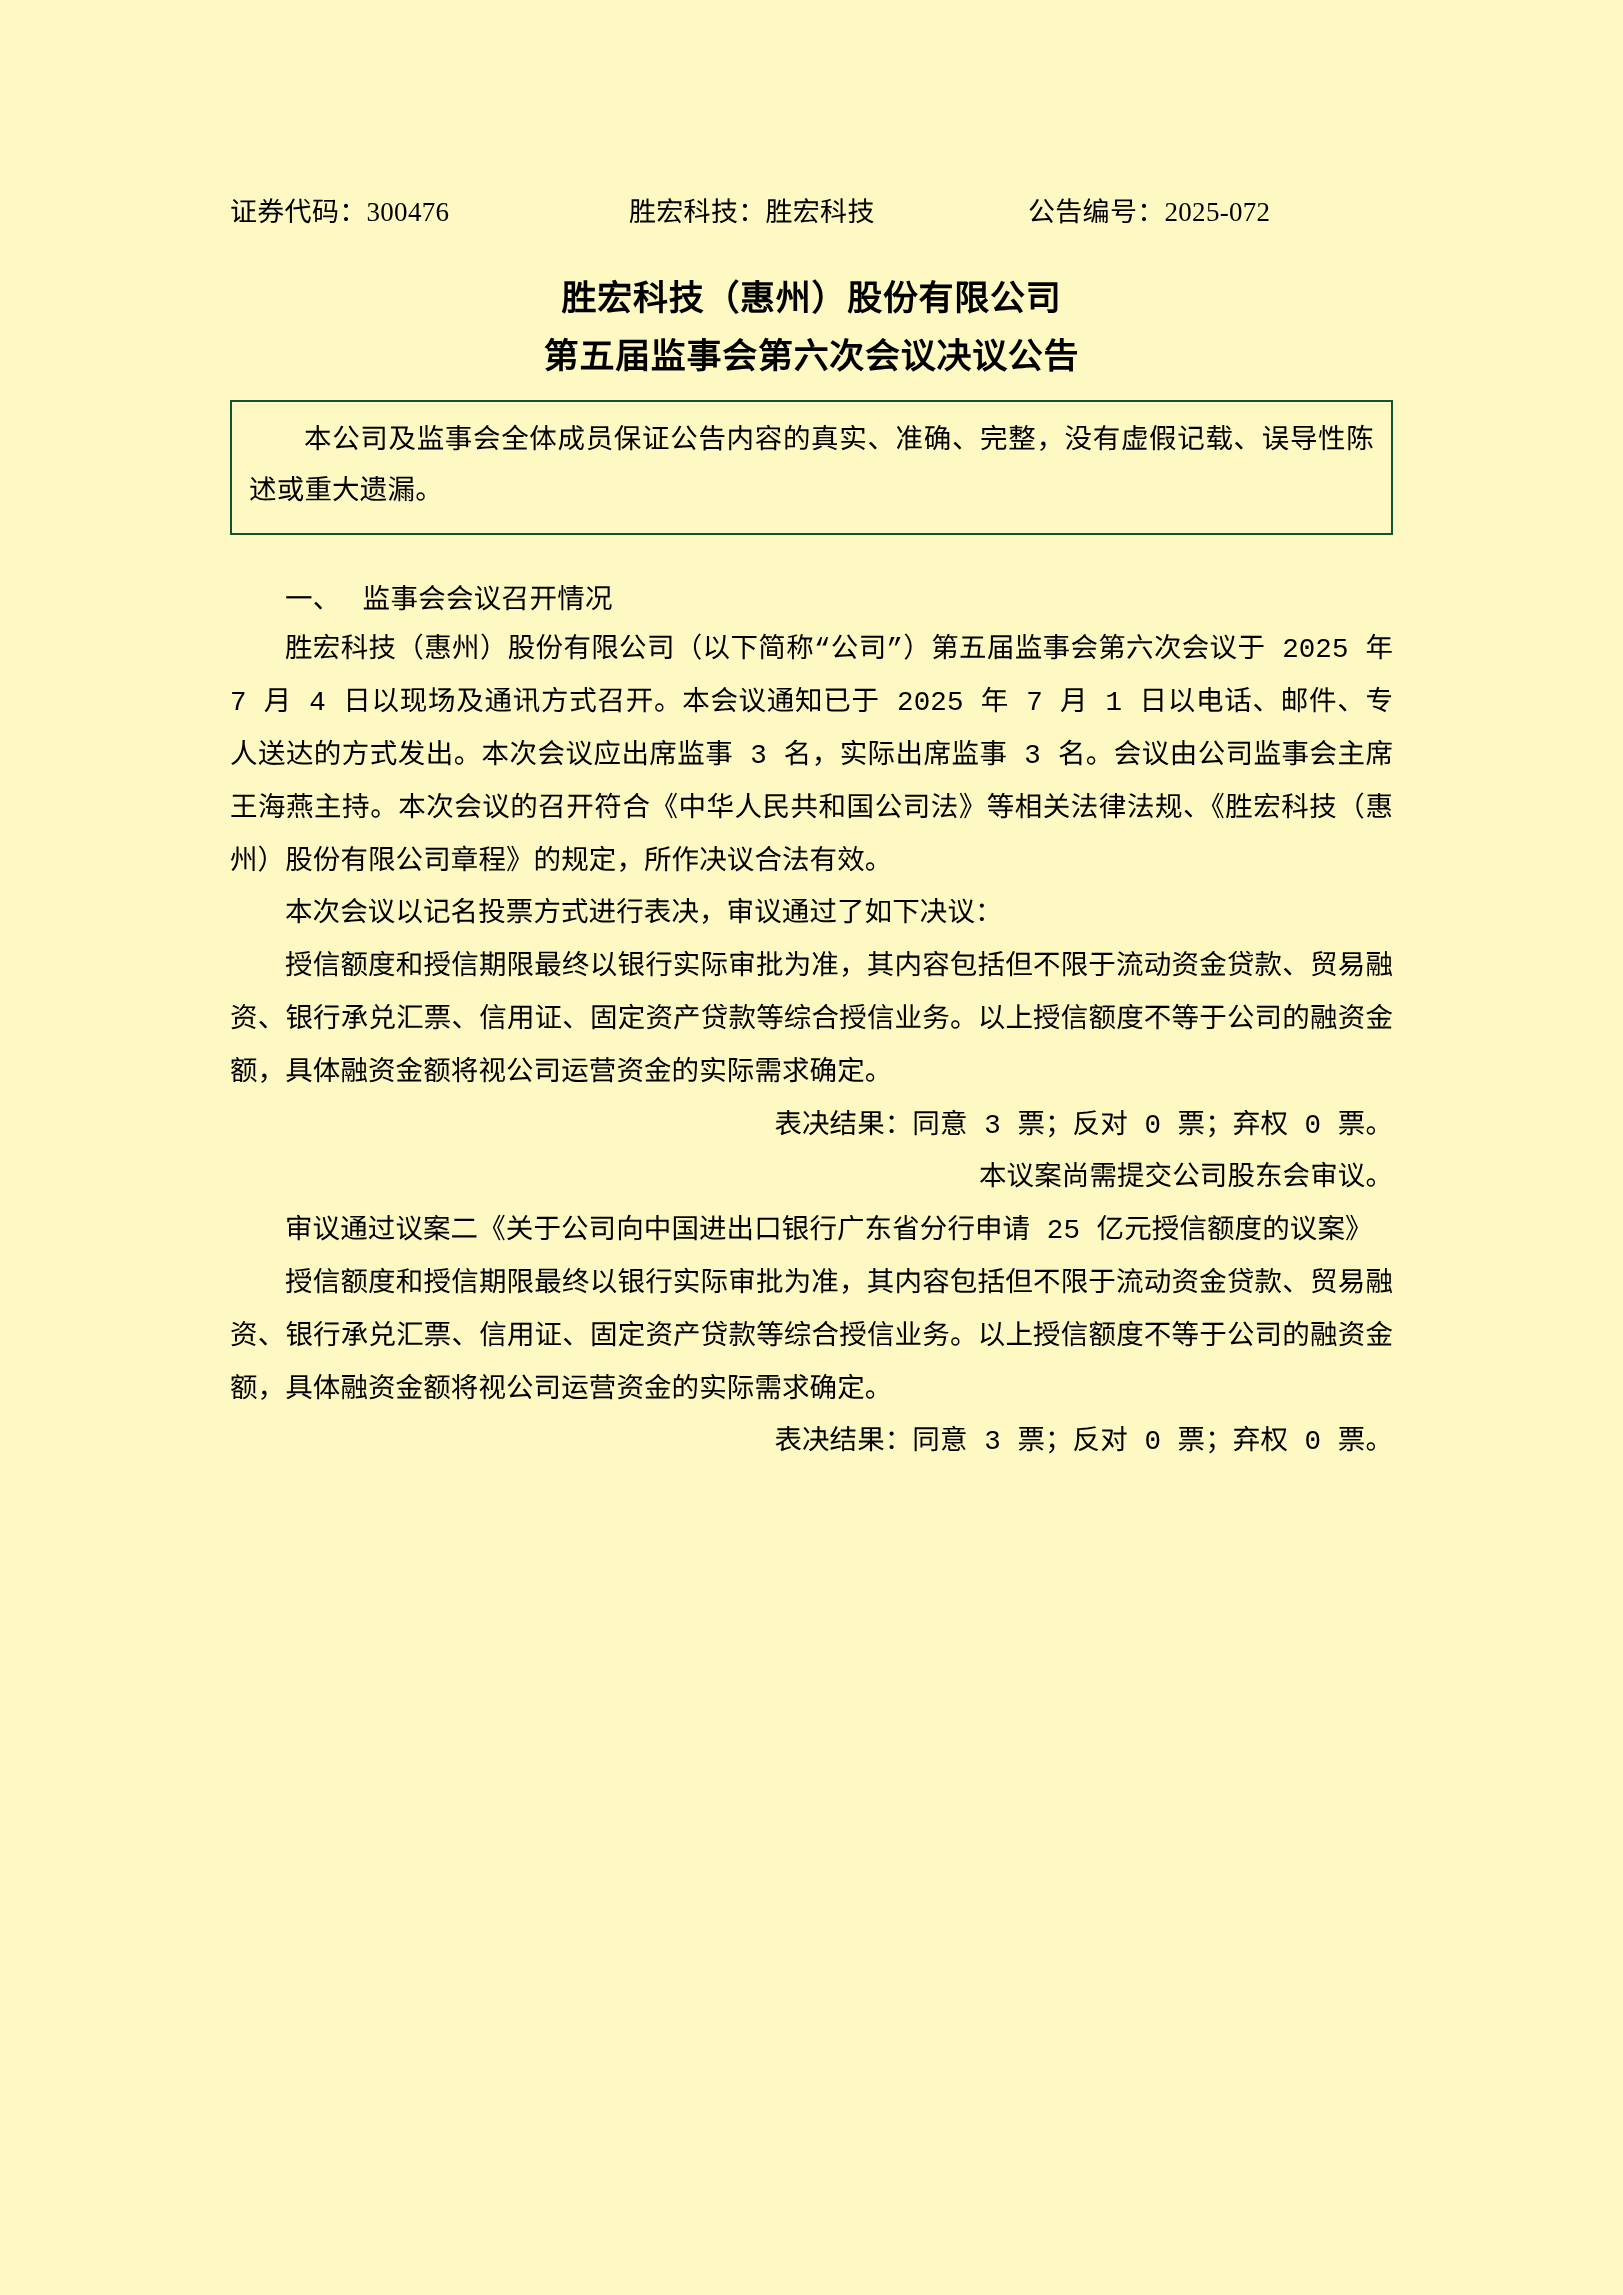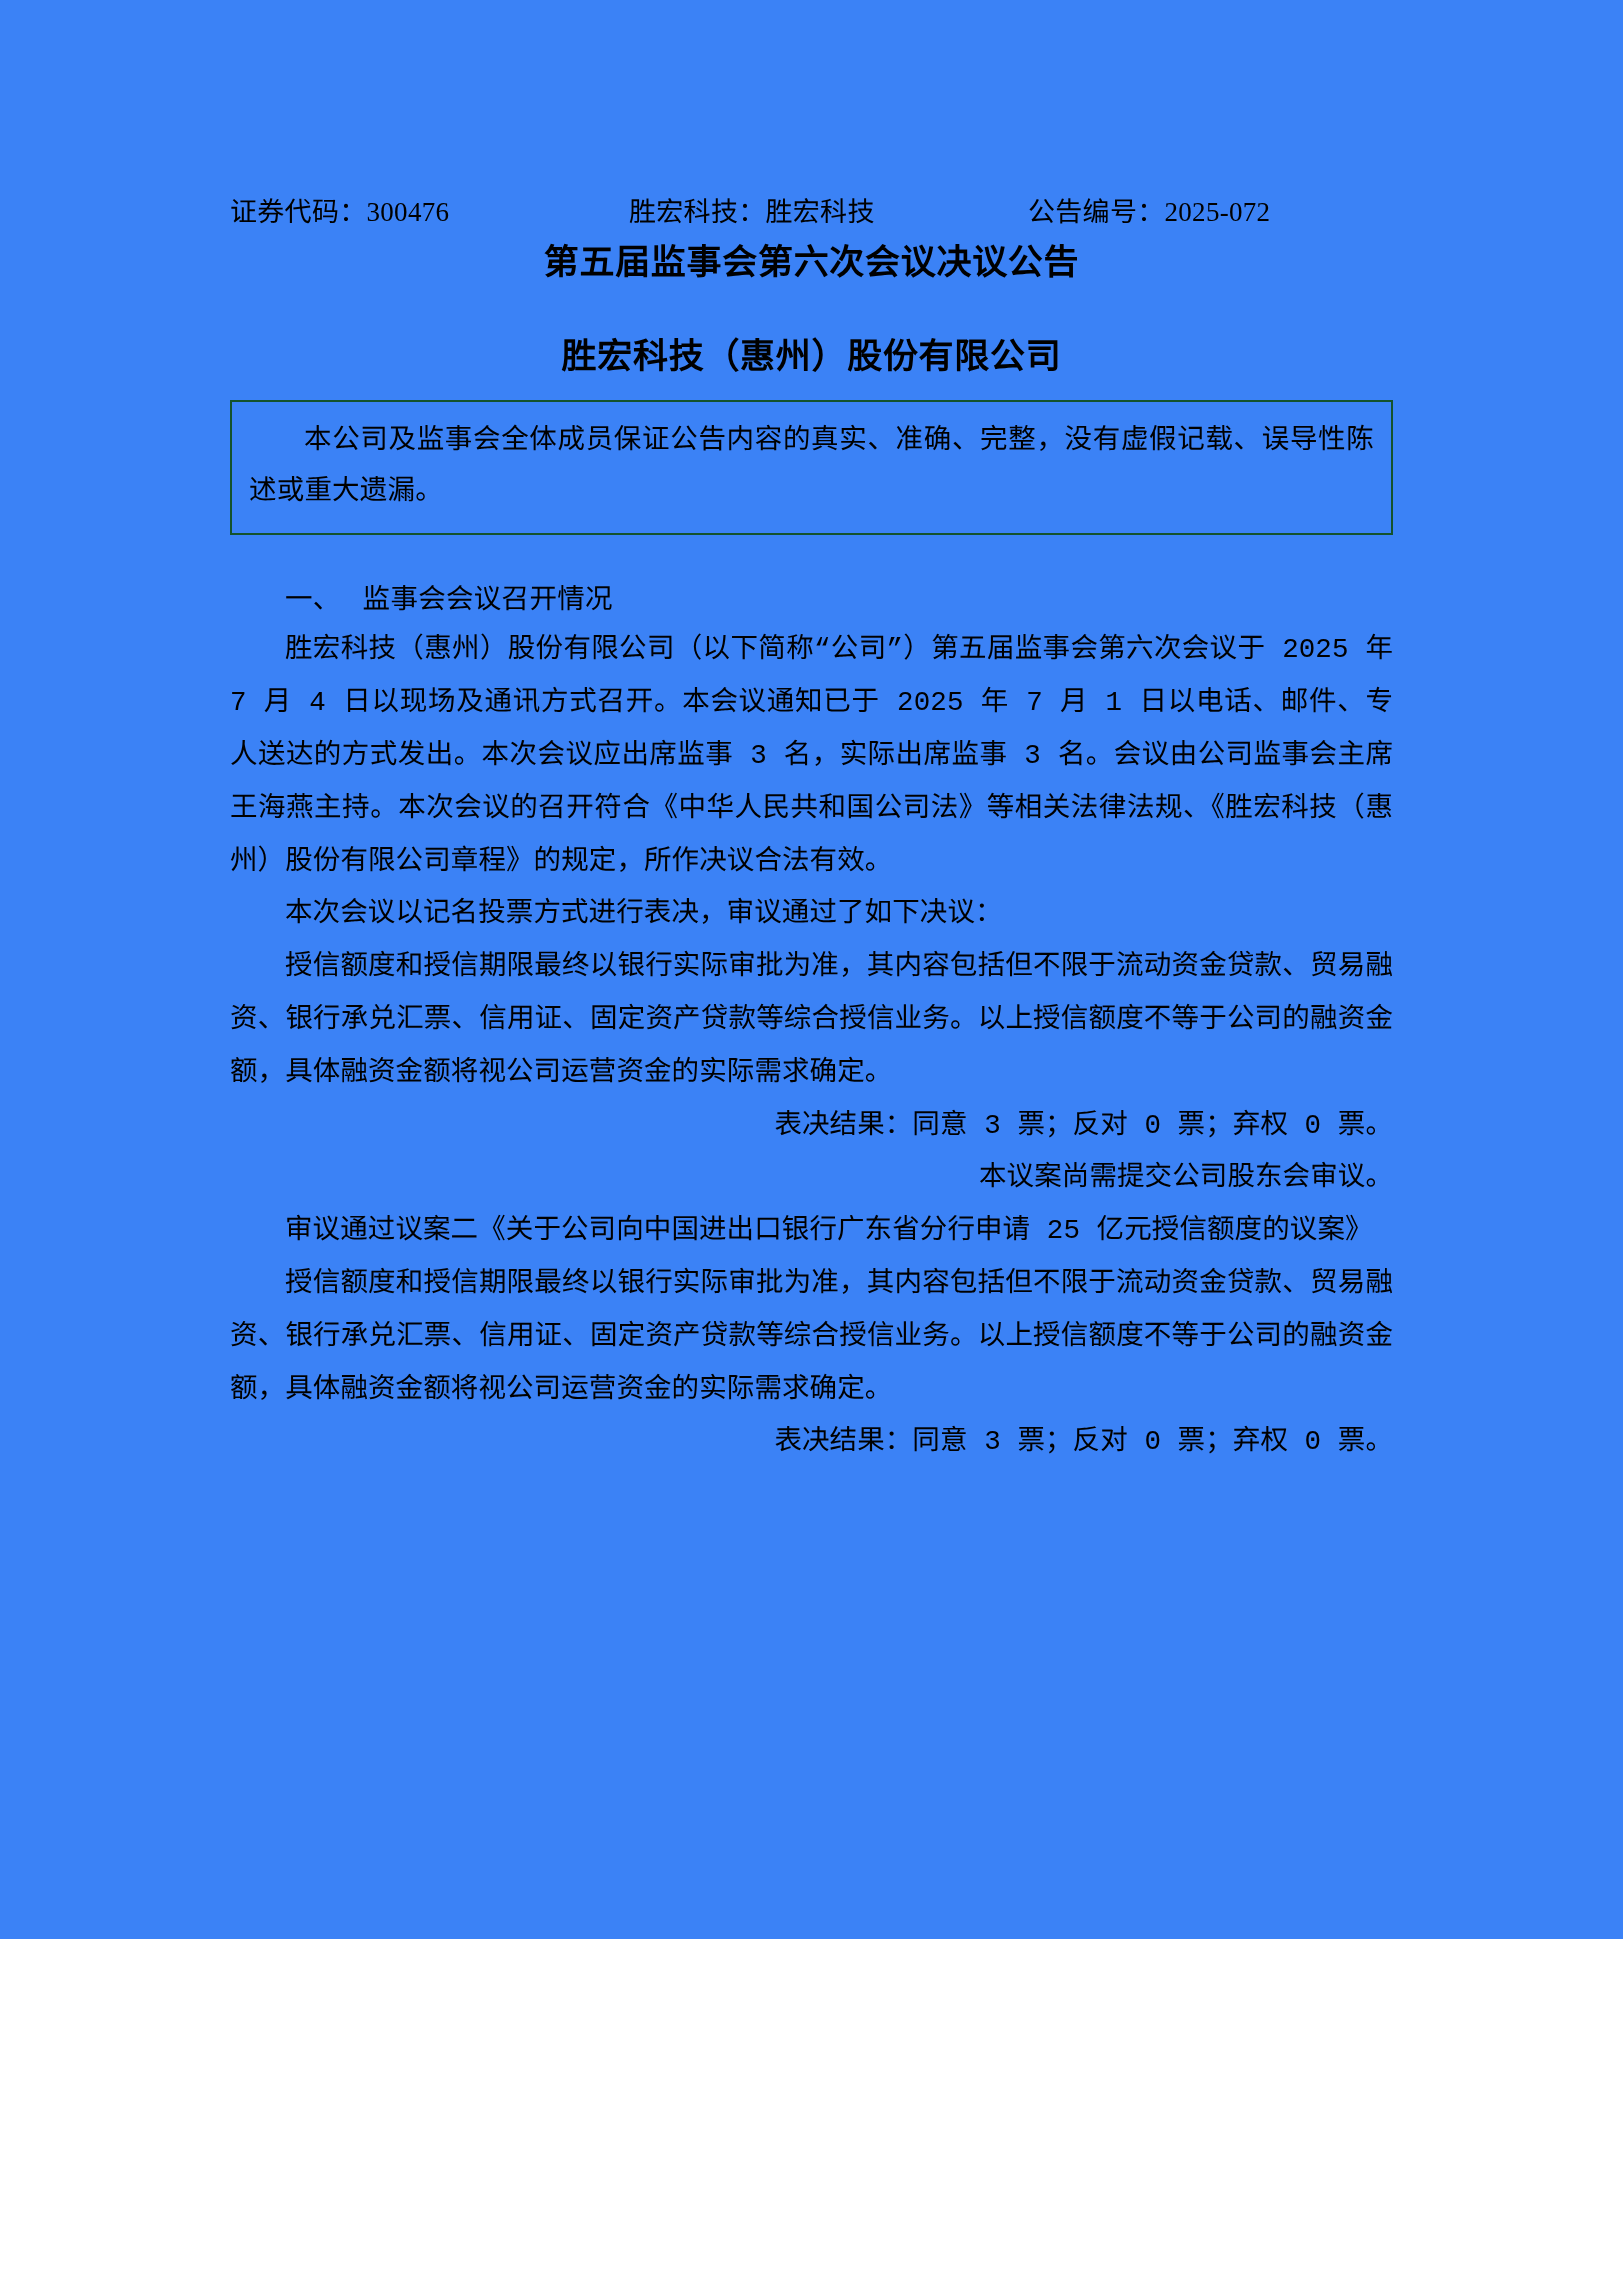--- a/index.html
+++ b/index.html
@@ -4,22 +4,22 @@
 <title>胜宏科技（惠州）股份有限公司 第五届监事会第六次会议决议公告</title>
 <style>
   html, body {
     margin: 0;
     padding: 0;
     background: #ffffff;
   }
   .page {
     position: relative;
     width: 1623px;
-    height: 1939px;
-    background: #3b82f6;
+    height: 2295px;
+    background: #fef9c3;
     box-sizing: border-box;
     padding: 0;
     overflow: hidden;
     font-family: "Liberation Serif", "DejaVu Serif", serif;
     color: #000000;
   }
   .content {
     position: absolute;
     left: 230px;
     top: 0;
@@ -98,22 +98,22 @@
 
 <div class="page">
   <div class="content">
 
     <div class="doc-header">
       <span class="hdr-code">证券代码：300476</span>
       <span class="hdr-abbr">胜宏科技：胜宏科技</span>
       <span class="hdr-number">公告编号：2025-072</span>
     </div>
 
+    <div class="doc-title t1">胜宏科技（惠州）股份有限公司</div>
     <div class="doc-title t2">第五届监事会第六次会议决议公告</div>
-    <div class="doc-title t1">胜宏科技（惠州）股份有限公司</div>
 
     <div class="disclaimer-box">
       <p>本公司及监事会全体成员保证公告内容的真实、准确、完整，没有虚假记载、误导性陈述或重大遗漏。</p>
     </div>
 
     <div class="section-heading">
       <span class="sec-num">一、</span><span>监事会会议召开情况</span>
     </div>
 
     <p class="body-par">胜宏科技（惠州）股份有限公司（以下简称“公司”）第五届监事会第六次会议于 2025 年 7 月 4 日以现场及通讯方式召开。本会议通知已于 2025 年 7 月 1 日以电话、邮件、专人送达的方式发出。本次会议应出席监事 3 名，实际出席监事 3 名。会议由公司监事会主席王海燕主持。本次会议的召开符合《中华人民共和国公司法》等相关法律法规、《胜宏科技（惠州）股份有限公司章程》的规定，所作决议合法有效。</p>

